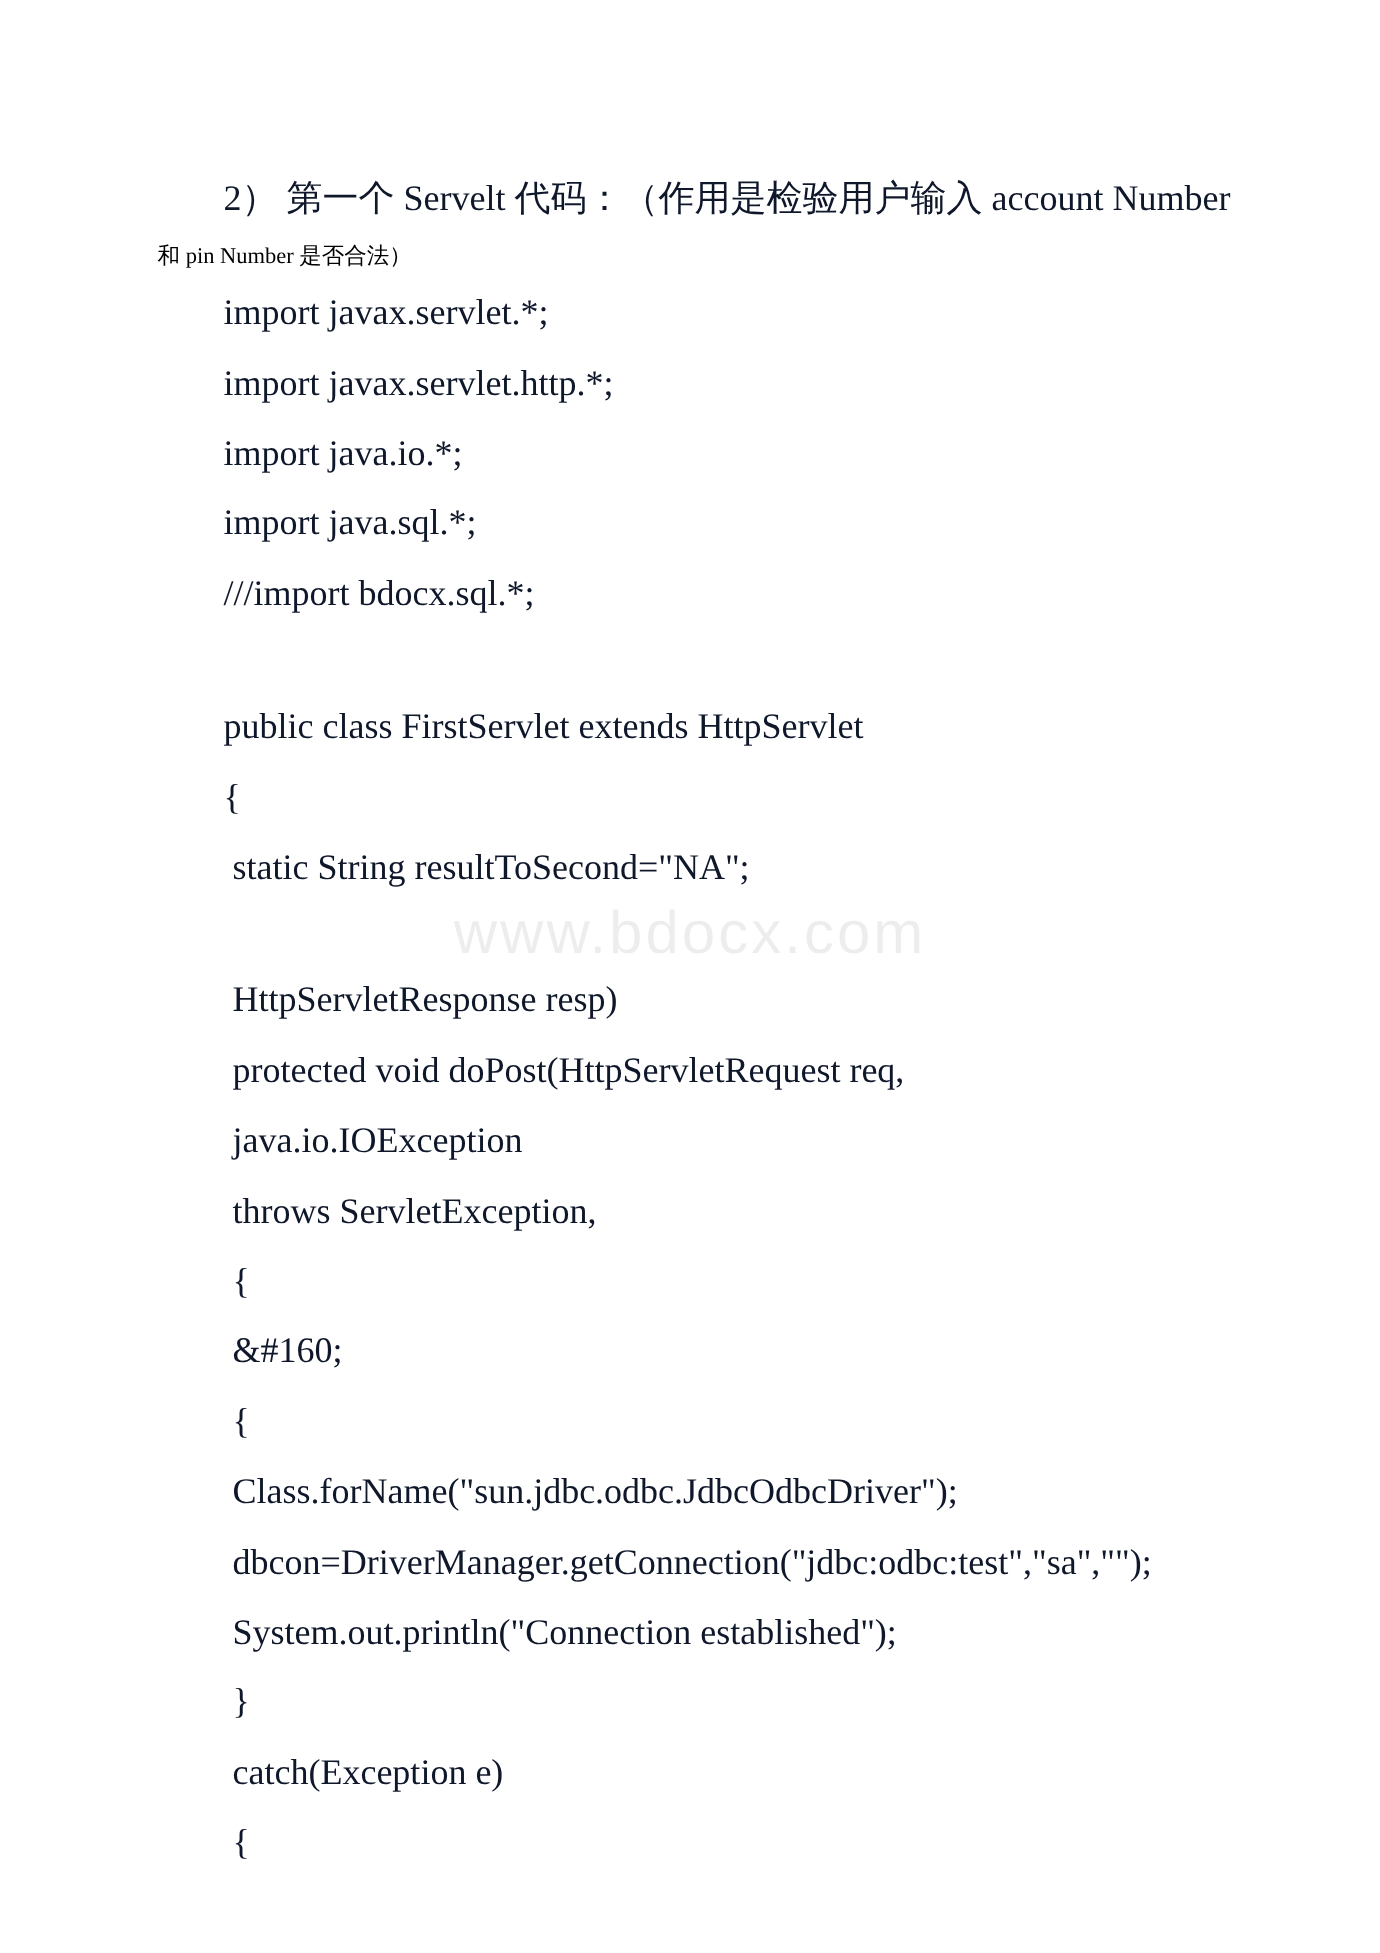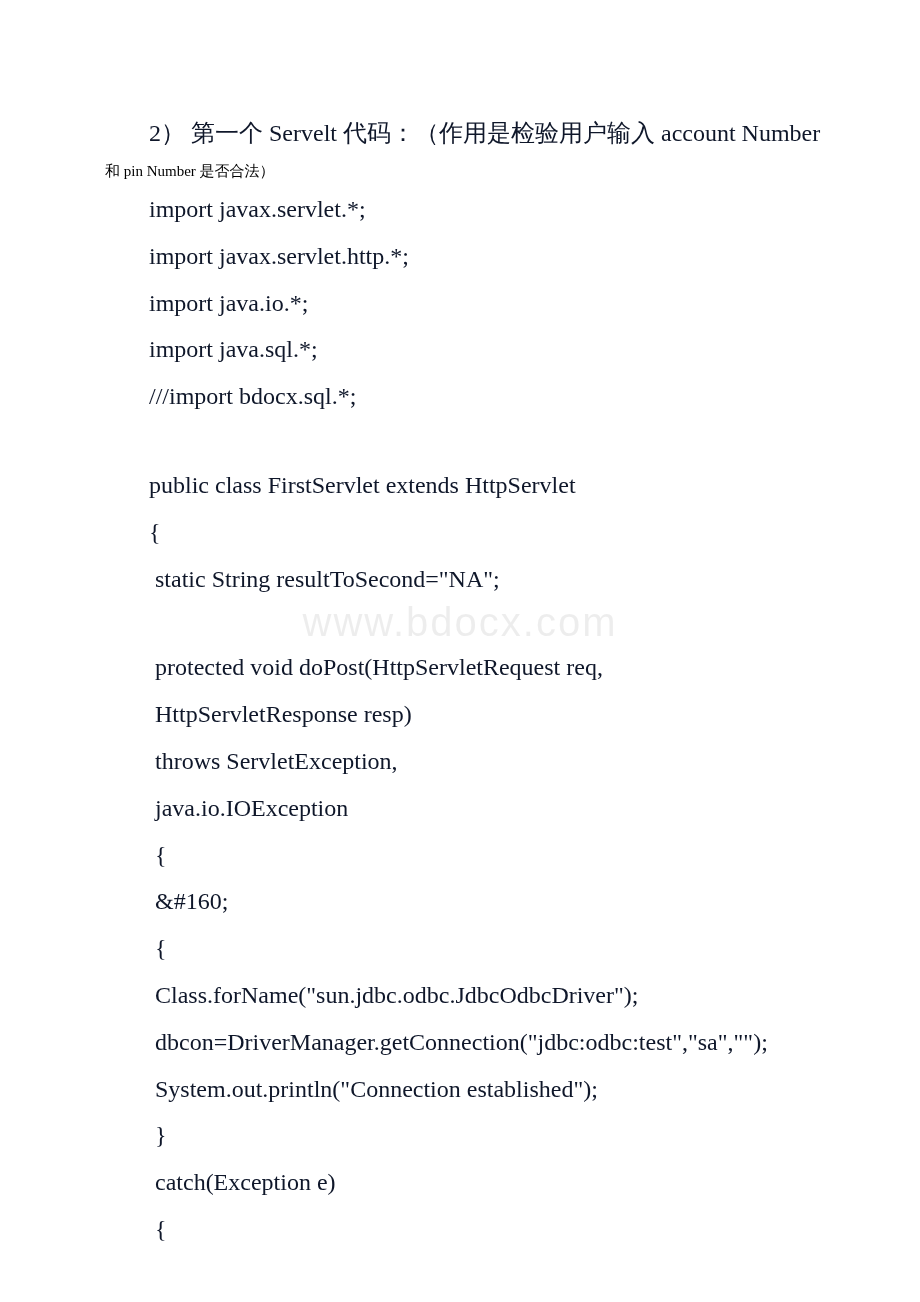--- a/index.html
+++ b/index.html
@@ -58,24 +58,24 @@
       <div class="line">import javax.servlet.*;</div>
       <div class="line">import javax.servlet.http.*;</div>
       <div class="line">import java.io.*;</div>
       <div class="line">import java.sql.*;</div>
       <div class="line">///import bdocx.sql.*;</div>
       <div class="blank"></div>
       <div class="line">public class FirstServlet extends HttpServlet</div>
       <div class="line">{</div>
       <div class="line"> static String resultToSecond="NA";</div>
       <div class="blank"></div>
+      <div class="line"> HttpServletResponse resp)</div>
       <div class="line"> protected void doPost(HttpServletRequest req,</div>
-      <div class="line"> HttpServletResponse resp)</div>
+      <div class="line"> java.io.IOException</div>
       <div class="line"> throws ServletException,</div>
-      <div class="line"> java.io.IOException</div>
       <div class="line"> {</div>
       <div class="line"> &amp;#160;</div>
       <div class="line"> {</div>
       <div class="line"> Class.forName("sun.jdbc.odbc.JdbcOdbcDriver");</div>
       <div class="line"> dbcon=DriverManager.getConnection("jdbc:odbc:test","sa","");</div>
       <div class="line"> System.out.println("Connection established");</div>
       <div class="line"> }</div>
       <div class="line"> catch(Exception e)</div>
       <div class="line"> {</div>
     </div>

